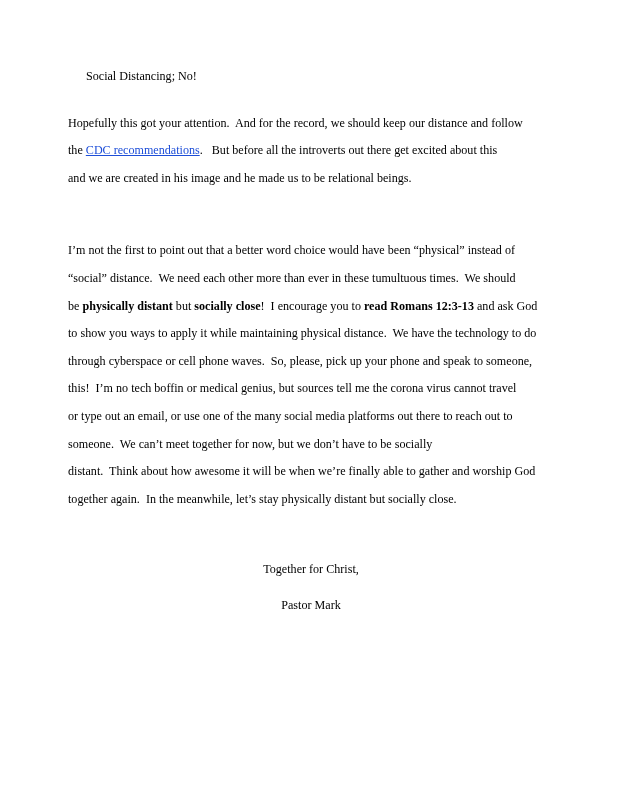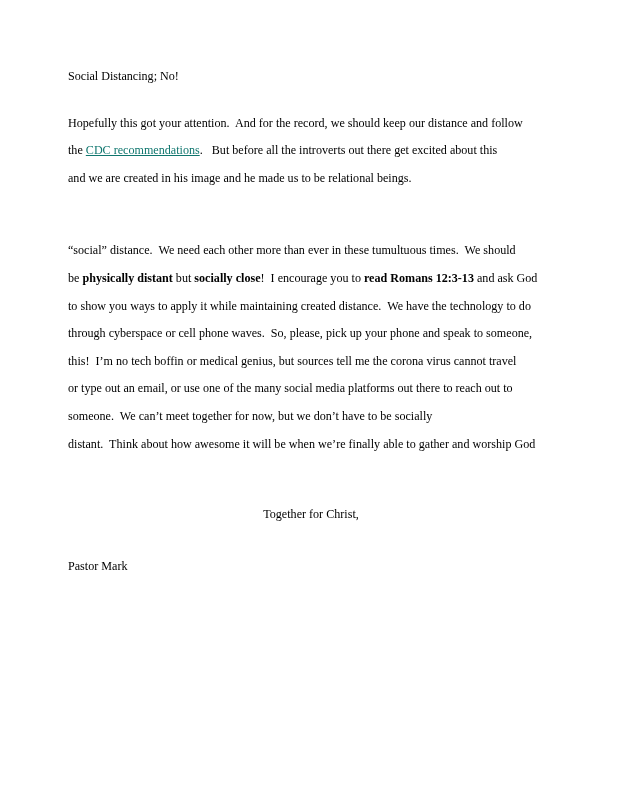--- a/index.html
+++ b/index.html
@@ -23,52 +23,54 @@
     left: 68px;
     top: 0;
     width: 486px;
   }
   .doc-title,
   .line,
   .closing-line {
     line-height: 27.6px;
     white-space: pre;
   }
-  .doc-title { margin-top: 63px; }
+  .doc-title { margin-top: 63px; margin-left: 18px; }
   .para1 { margin-top: 19px; }
   .para2 { margin-top: 45px; }
   .closing-line1 { margin-top: 43px; text-align: center; }
-  .closing-line2 { margin-top: 24px; }
+  .closing-line2 { margin-top: 8px; text-align: center; }
   .bold { font-weight: bold; }
   a.link {
     text-decoration: underline;
     cursor: pointer;
   }
 </style>
 </head>
 <body>
 
 <div class="page" style="background: rgb(255, 255, 255); color: rgb(0, 0, 0);">
   <div class="content">
     <div class="doc-title">Social Distancing; No!</div>
 
     <div>
         <div class="para para1">
           <div class="line"><span>Hopefully this got your attention.  And for the record, we should keep our distance and follow</span></div>
-          <div class="line"><span>the </span><a class="link" href="#" style="color: #0f766e;">CDC recommendations</a><span>.   But before all the introverts out there get excited about this</span></div>
+          <div class="line"><span>the </span><a class="link" href="#" style="color: #1d4ed8;">CDC recommendations</a><span>.   But before all the introverts out there get excited about this</span></div>
           <div class="line"><span>and we are created in his image and he made us to be relational beings.</span></div>
         </div>
         <div class="para para2">
+          <div class="line"><span>I’m not the first to point out that a better word choice would have been “physical” instead of</span></div>
           <div class="line"><span>“social” distance.  We need each other more than ever in these tumultuous times.  We should</span></div>
           <div class="line"><span>be </span><span class="bold">physically distant</span><span> but </span><span class="bold">socially close</span><span>!  I encourage you to </span><span class="bold">read Romans 12:3-13</span><span> and ask God</span></div>
-          <div class="line"><span>to show you ways to apply it while maintaining created distance.  We have the technology to do</span></div>
+          <div class="line"><span>to show you ways to apply it while maintaining physical distance.  We have the technology to do</span></div>
           <div class="line"><span>through cyberspace or cell phone waves.  So, please, pick up your phone and speak to someone,</span></div>
           <div class="line"><span>this!  I’m no tech boffin or medical genius, but sources tell me the corona virus cannot travel</span></div>
           <div class="line"><span>or type out an email, or use one of the many social media platforms out there to reach out to</span></div>
           <div class="line"><span>someone.  We can’t meet together for now, but we don’t have to be socially</span></div>
           <div class="line"><span>distant.  Think about how awesome it will be when we’re finally able to gather and worship God</span></div>
+          <div class="line"><span>together again.  In the meanwhile, let’s stay physically distant but socially close.</span></div>
         </div>
       </div>
 
     <div class="closing-line closing-line1">Together for Christ,</div>
     <div class="closing-line closing-line2">Pastor Mark</div>
   </div>
 </div>
 
 </body></html>

